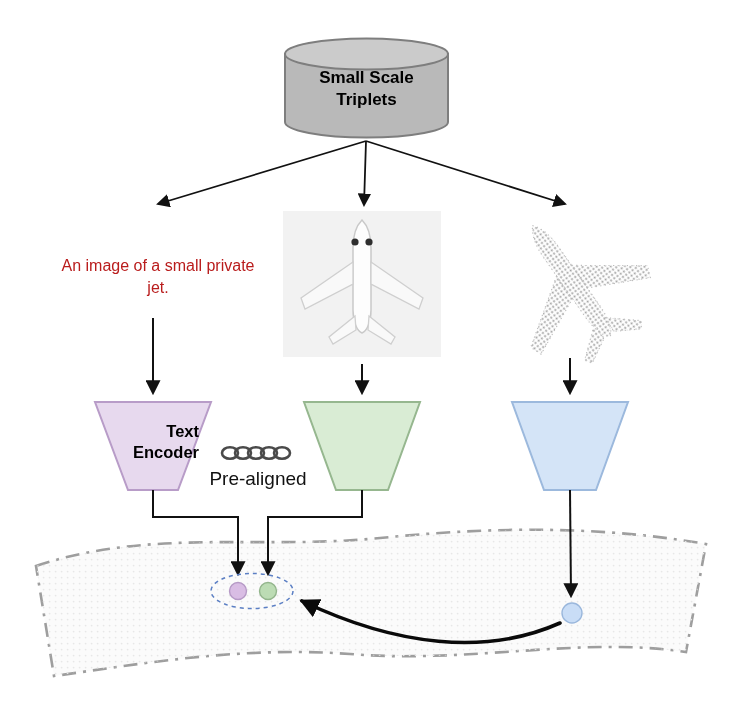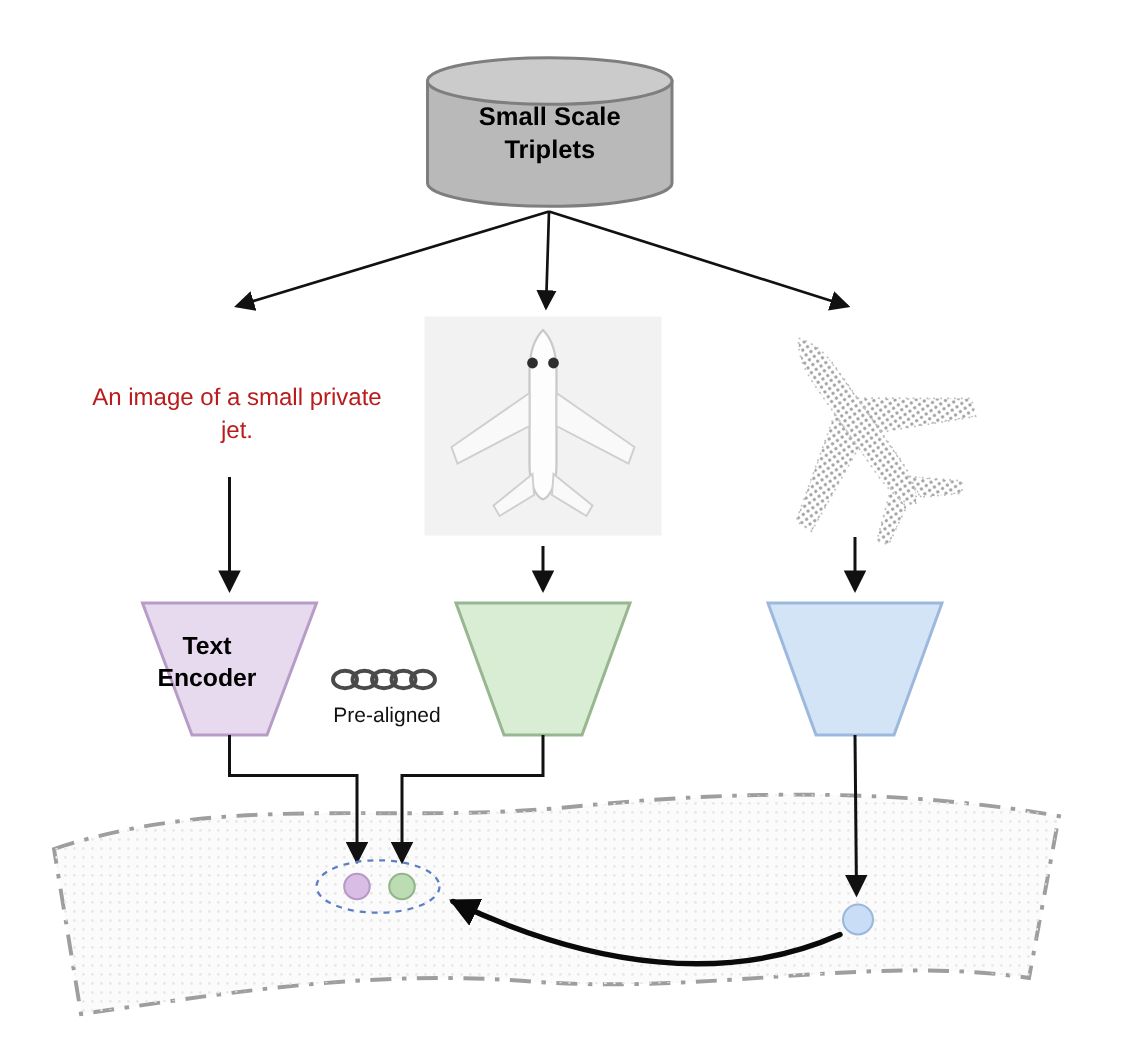--- a/index.html
+++ b/index.html
@@ -14,25 +14,25 @@
     font-size:17px;font-weight:bold;line-height:1.3;color:#000;
   }
   .caption{
     left:58px;top:255px;width:200px;text-align:center;
     font-size:16px;line-height:1.35;color:#b91c1c;
   }
   .enc-label{
     width:84px;text-align:center;font-size:16.5px;font-weight:bold;line-height:1.3;color:#000;
     top:421px;
   }
-  .enc-label.text{left:96px;}
+  .enc-label.text{left:115px;text-align:right;}
   .enc-label.image{left:320px;}
   .enc-label.threed{left:528px;}
   .prealigned{
-    left:206px;top:468px;width:104px;text-align:center;font-size:14px;color:#111;
+    left:206px;top:468px;width:104px;text-align:center;font-size:19px;color:#111;
   }
 </style>
 </head>
 <body>
 
 <div id="stage">
 
   <svg class="abs" style="left:0;top:0" width="752" height="704" viewBox="0 0 752 704">
     <defs>
       <marker id="arr" viewBox="0 0 10 10" refX="8.5" refY="5" markerWidth="7.5" markerHeight="7.5" orient="auto-start-reverse">

